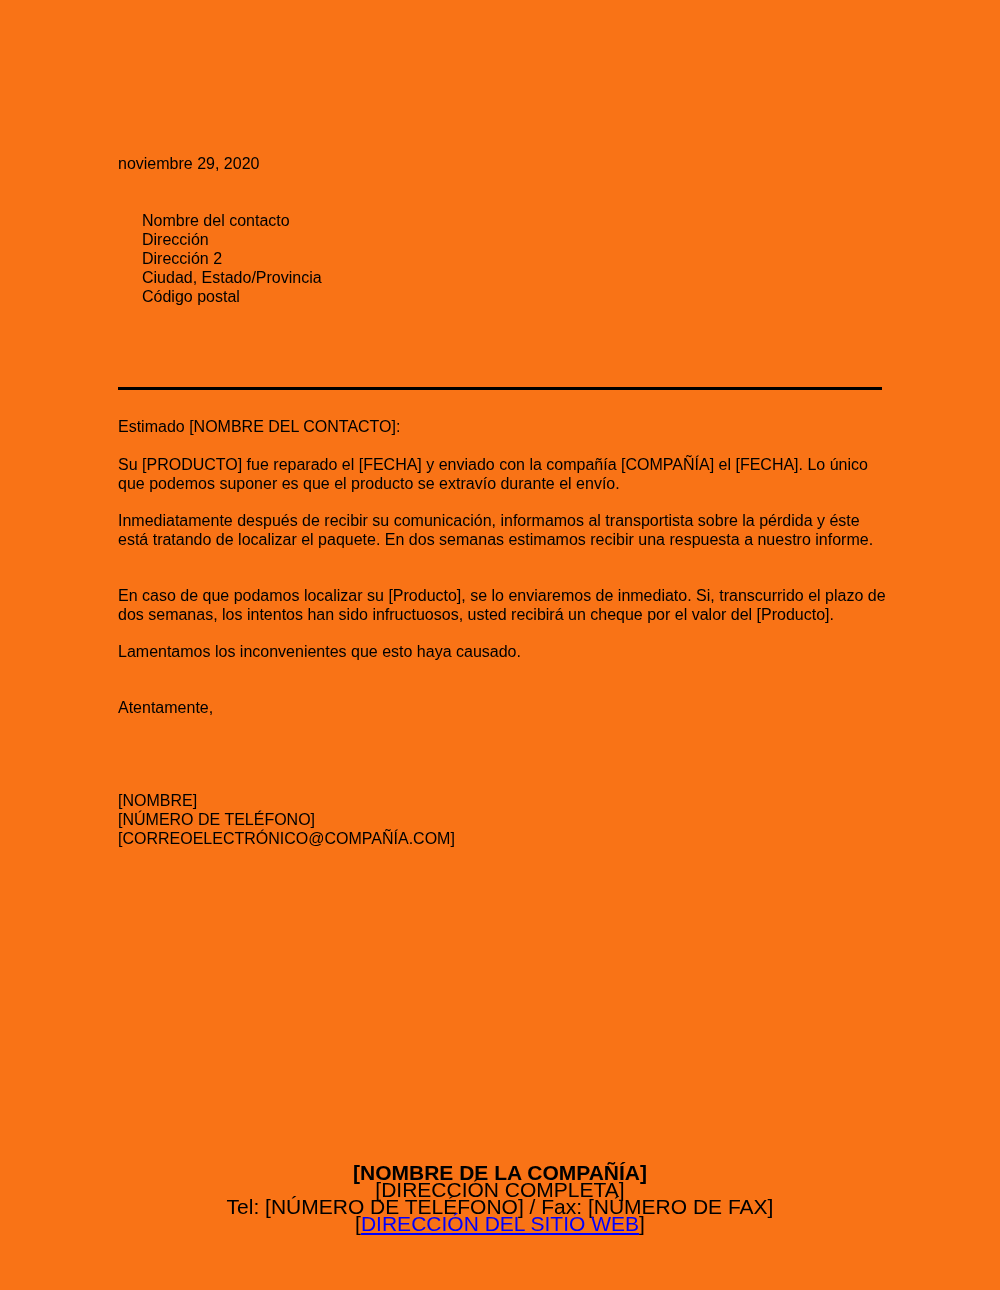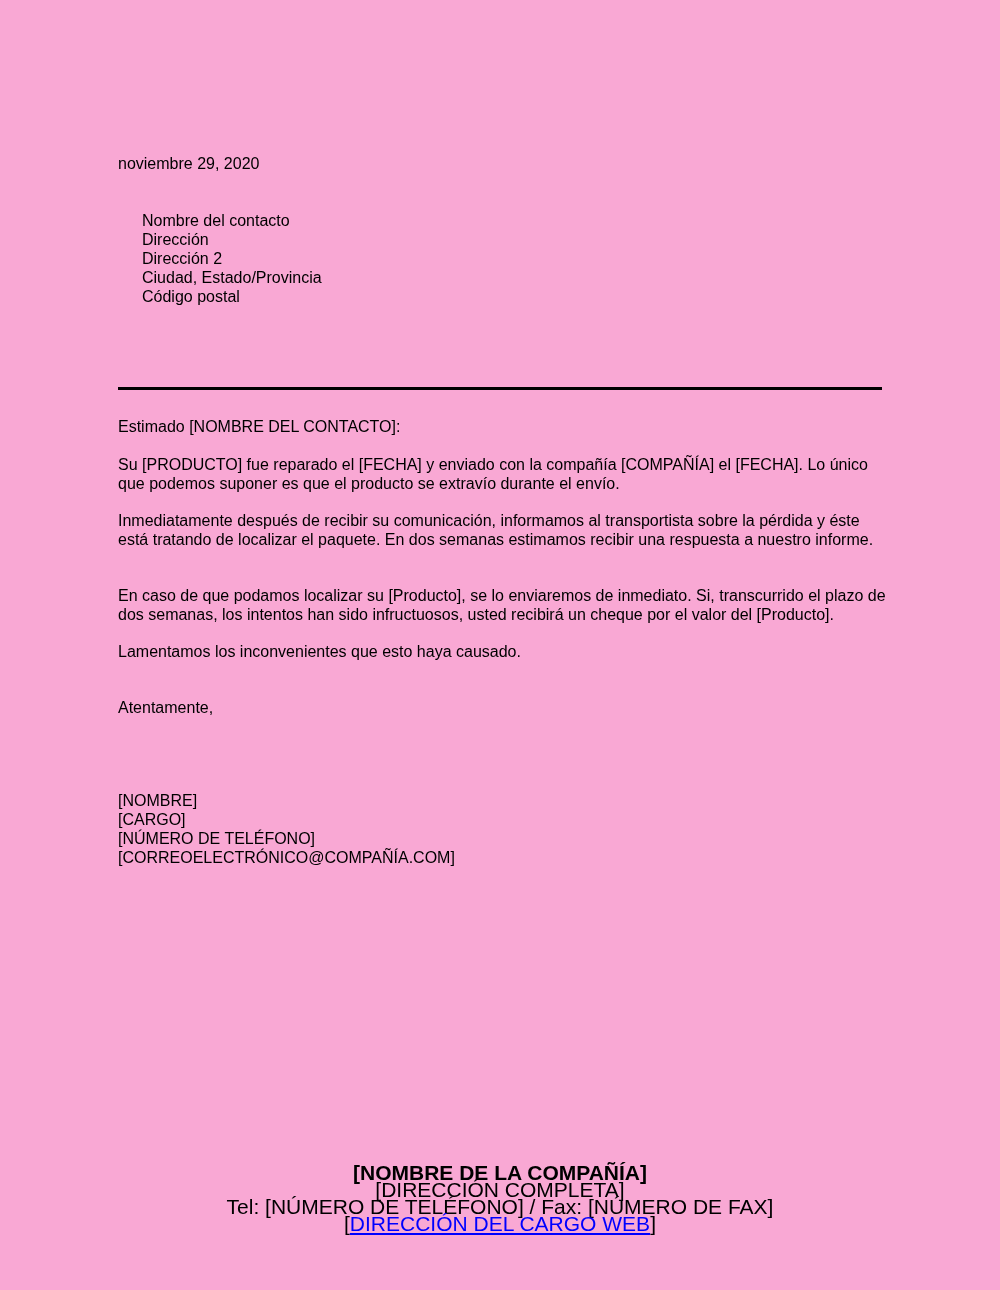--- a/index.html
+++ b/index.html
@@ -14,21 +14,21 @@
       font-family: "Liberation Sans", sans-serif;
       color: #000000;
       font-size: 16px;
       overflow: hidden;
     }
     .page {
       position: absolute;
       left: 0; top: 0;
       width: 1000px;
       height: 1290px;
-      background: #f9a8d4;
+      background: #f97316;
     }
     .abs { position: absolute; left: 118px; }
     .line { line-height: 19px; white-space: nowrap; }
     .date { top: 154px; }
     .address { top: 211px; margin-left: 24px; }
     .subject {
       top: 360px;
       font-weight: bold;
       line-height: 19px;
       white-space: nowrap;
@@ -89,25 +89,24 @@
 
   <div class="abs line salutation">Estimado [NOMBRE DEL CONTACTO]:</div>
   <div class="abs para p3">En caso de que podamos localizar su [Producto], se lo enviaremos de inmediato. Si, transcurrido el plazo de dos semanas, los intentos han sido infructuosos, usted recibirá un cheque por el valor del [Producto].</div>
   <div class="abs para p2">Inmediatamente después de recibir su comunicación, informamos al transportista sobre la pérdida y éste está tratando de localizar el paquete. En dos semanas estimamos recibir una respuesta a nuestro informe.</div>
   <div class="abs para p4">Lamentamos los inconvenientes que esto haya causado.</div>
 
   <div class="abs line closing">Atentamente,</div>
 
   <div class="abs signature">
     <div class="line">[NOMBRE]</div>
-    <div class="line">[CARGO]</div>
     <div class="line">[NÚMERO DE TELÉFONO]</div>
     <div class="line">[CORREOELECTRÓNICO@COMPAÑÍA.COM]</div>
   </div>
 
   <div class="footer">
     <div class="company">[NOMBRE DE LA COMPAÑÍA]</div>
     <div>[DIRECCIÓN COMPLETA]</div>
     <div>Tel: [NÚMERO DE TELÉFONO] / Fax: [NÚMERO DE FAX]</div>
-    <div><span>[</span><a>DIRECCIÓN DEL CARGO WEB</a><span>]</span></div>
+    <div><span>[</span><a>DIRECCIÓN DEL SITIO WEB</a><span>]</span></div>
   </div>
 
 </div>
 
 </body></html>

